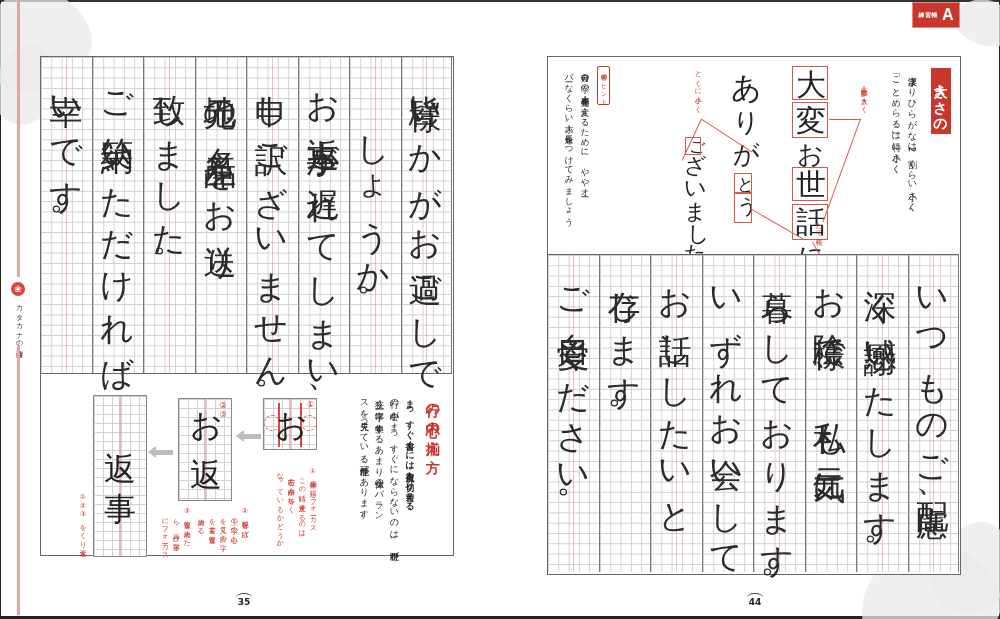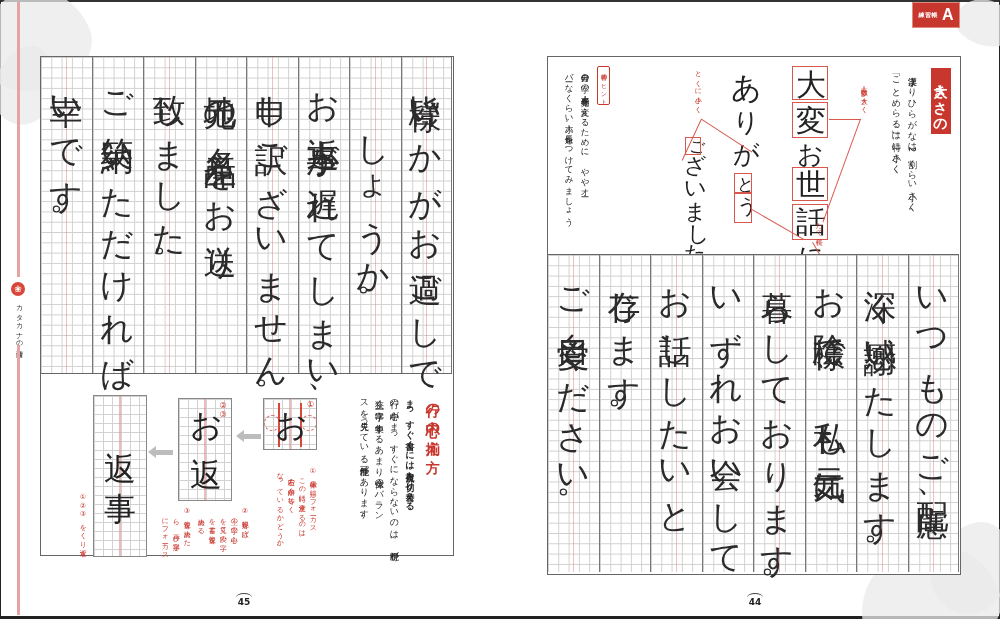--- a/index.html
+++ b/index.html
@@ -148,21 +148,21 @@
   <div class="vtext red-small" style="left:118px; top:456px;">にフォーカス</div>
 
   <div class="arrow-left" style="left:114px; top:393px; width:18px;"></div>
 
   <div class="mini-grid" style="left:52px; top:338px; width:54px; height:162px;"></div>
   <div class="mini-char" style="left:63px; top:396px;">返</div>
   <div class="mini-char" style="left:63px; top:436px;">事</div>
   <div class="vtext red-small" style="left:36px; top:436px;">①②③をくり返す。</div>
 </div>
 
-<div class="page-num" style="left:234px; top:597px;">45</div>
+<div class="page-num" style="left:234px; top:597px;">35</div>
 
 <div class="tab-badge">
   <span class="small">練習帳</span>
   <span class="big">A</span>
 </div>
 
 <div class="box" style="left:547px; top:56px; width:414px; height:519px;">
 
   <div class="title-red-box" style="left:383px; top:11px;">大きさの比率</div>
   <div class="vtext body-text" style="left:357px; top:13px;">漢字よりひらがなは2割くらい小さく。</div>

